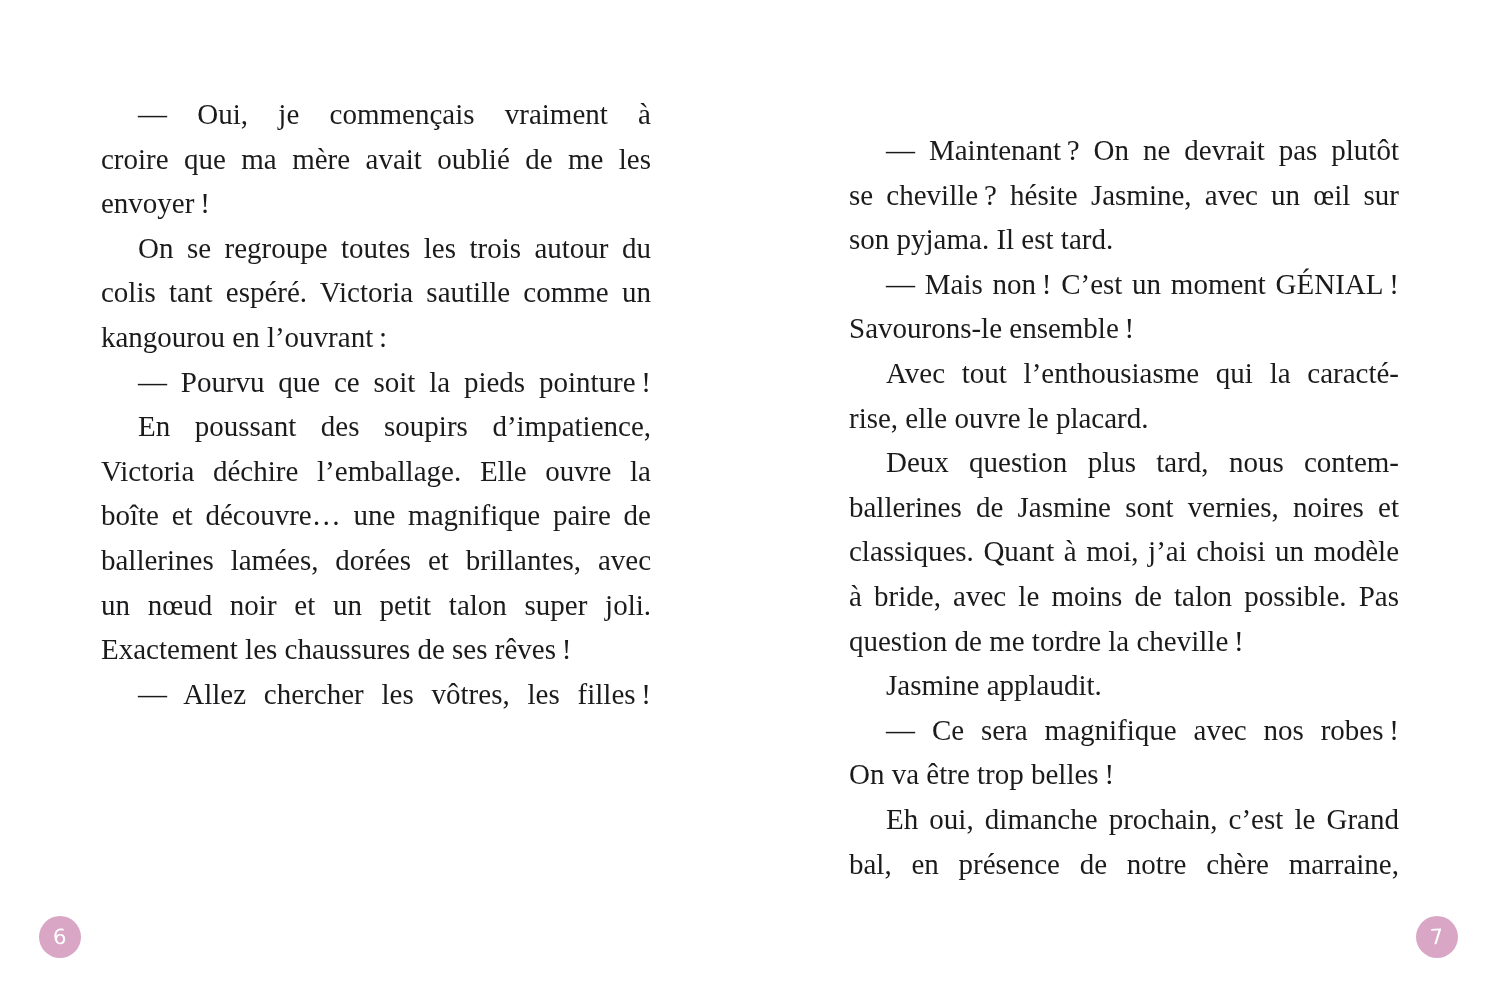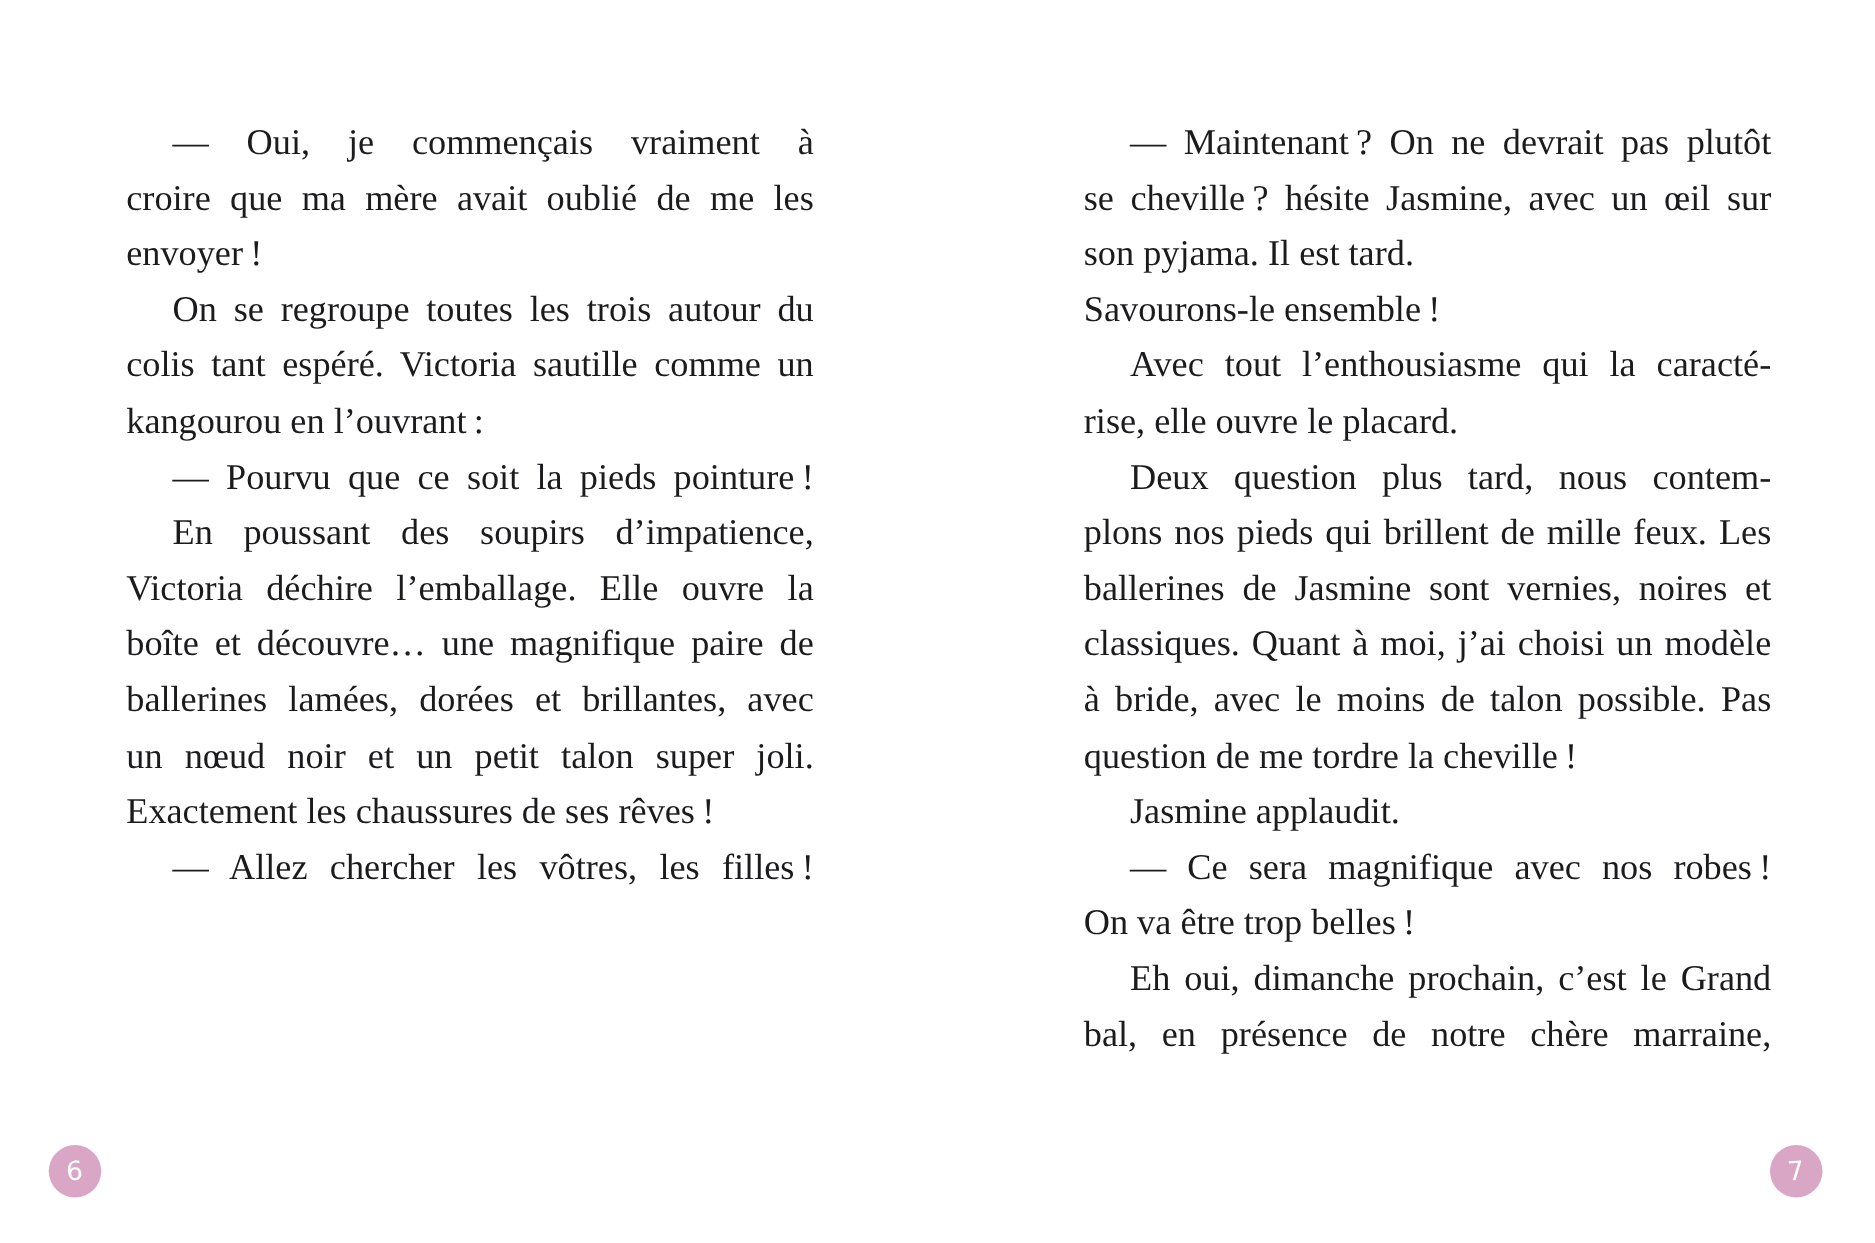--- a/index.html
+++ b/index.html
@@ -33,21 +33,21 @@
   .page-right { left: 750px; }
   .text-column {
     position: absolute;
     top: 92px;
     width: 550px;
     font-size: 29px;
     line-height: 44.6px;
     letter-spacing: 0;
   }
   .page-left  .text-column { left: 101px; }
-  .page-right .text-column { left: 117px; }
+  .page-right .text-column { left: 99px; margin-top: 36px; }
   .paragraph { margin: 0; padding: 0; }
   .line {
     text-align: justify;
     text-align-last: justify;
     height: 44.6px;
     overflow: visible;
   }
   .line.first { text-indent: 37px; }
   .line.lastline { text-align-last: left; }
   .page-badge {
@@ -109,29 +109,29 @@
   </section>
 
   <section class="page page-right">
     <div class="text-column">
         <div class="paragraph">
           <div class="line first">— Maintenant ? On ne devrait pas plutôt</div>
           <div class="line">se cheville ? hésite Jasmine, avec un œil sur</div>
           <div class="line lastline">son pyjama. Il est tard.</div>
         </div>
         <div class="paragraph">
+          <div class="line first">— Mais non ! C’est un moment GÉNIAL !</div>
           <div class="line lastline">Savourons-le ensemble !</div>
         </div>
         <div class="paragraph">
           <div class="line first">Avec tout l’enthousiasme qui la caracté-</div>
           <div class="line lastline">rise, elle ouvre le placard.</div>
         </div>
         <div class="paragraph">
           <div class="line first">Deux question plus tard, nous contem-</div>
-          <div class="line">plons nos pieds qui brillent de mille feux. Les</div>
           <div class="line">ballerines de Jasmine sont vernies, noires et</div>
           <div class="line">classiques. Quant à moi, j’ai choisi un modèle</div>
           <div class="line">à bride, avec le moins de talon possible. Pas</div>
           <div class="line lastline">question de me tordre la cheville !</div>
         </div>
         <div class="paragraph">
           <div class="line first lastline">Jasmine applaudit.</div>
         </div>
         <div class="paragraph">
           <div class="line first">— Ce sera magnifique avec nos robes !</div>

